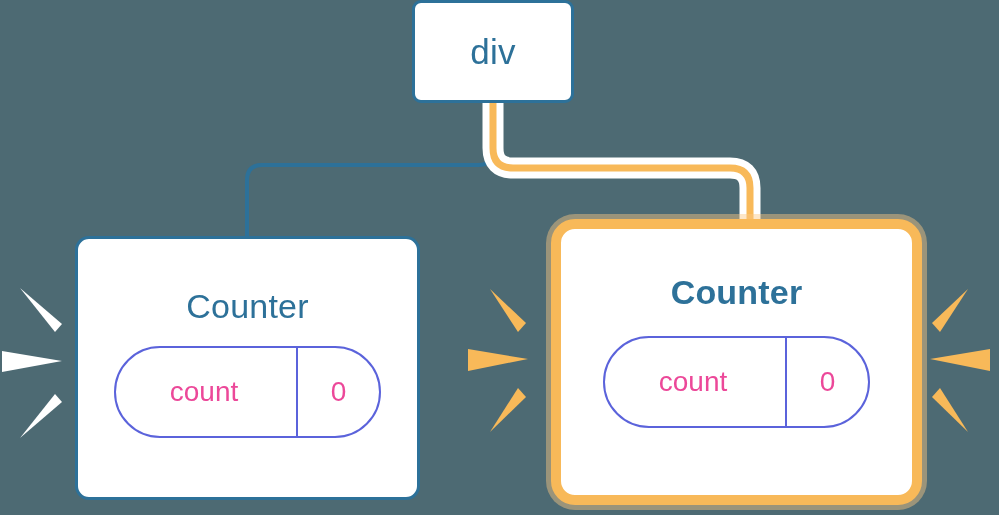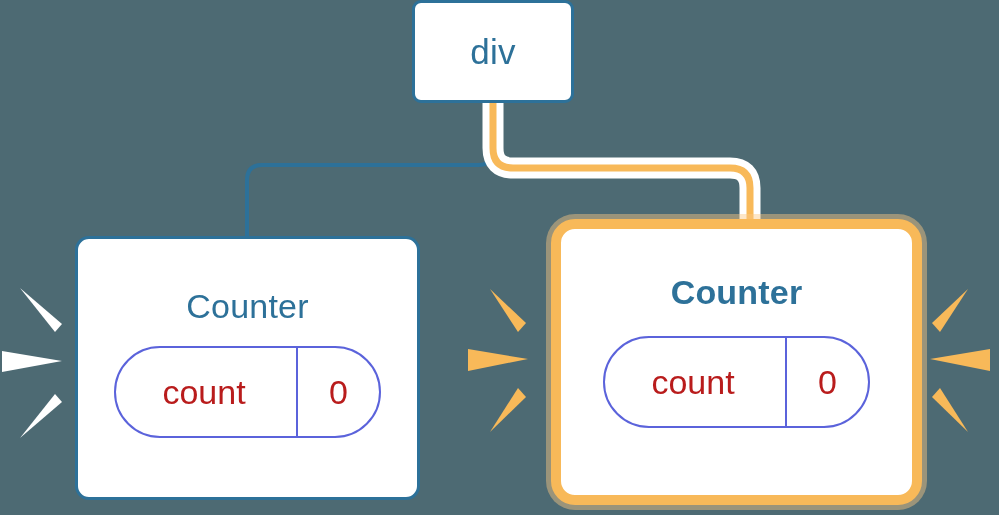--- a/index.html
+++ b/index.html
@@ -100,22 +100,22 @@
   #counter-right .state-pill {
     width: 263px;
     height: 88px;
     margin-top: 27px;
   }
   .state-key,
   .state-val {
     display: flex;
     align-items: center;
     justify-content: center;
-    color: #b91c1c;
-    font-size: 34px;
+    color: #ec4899;
+    font-size: 28px;
     line-height: 1;
   }
   .state-key {
     flex: 0 0 176px;
     padding-right: 4px;
   }
   .state-val {
     flex: 1 1 auto;
     border-left: 2px solid #5b63db;
   }

